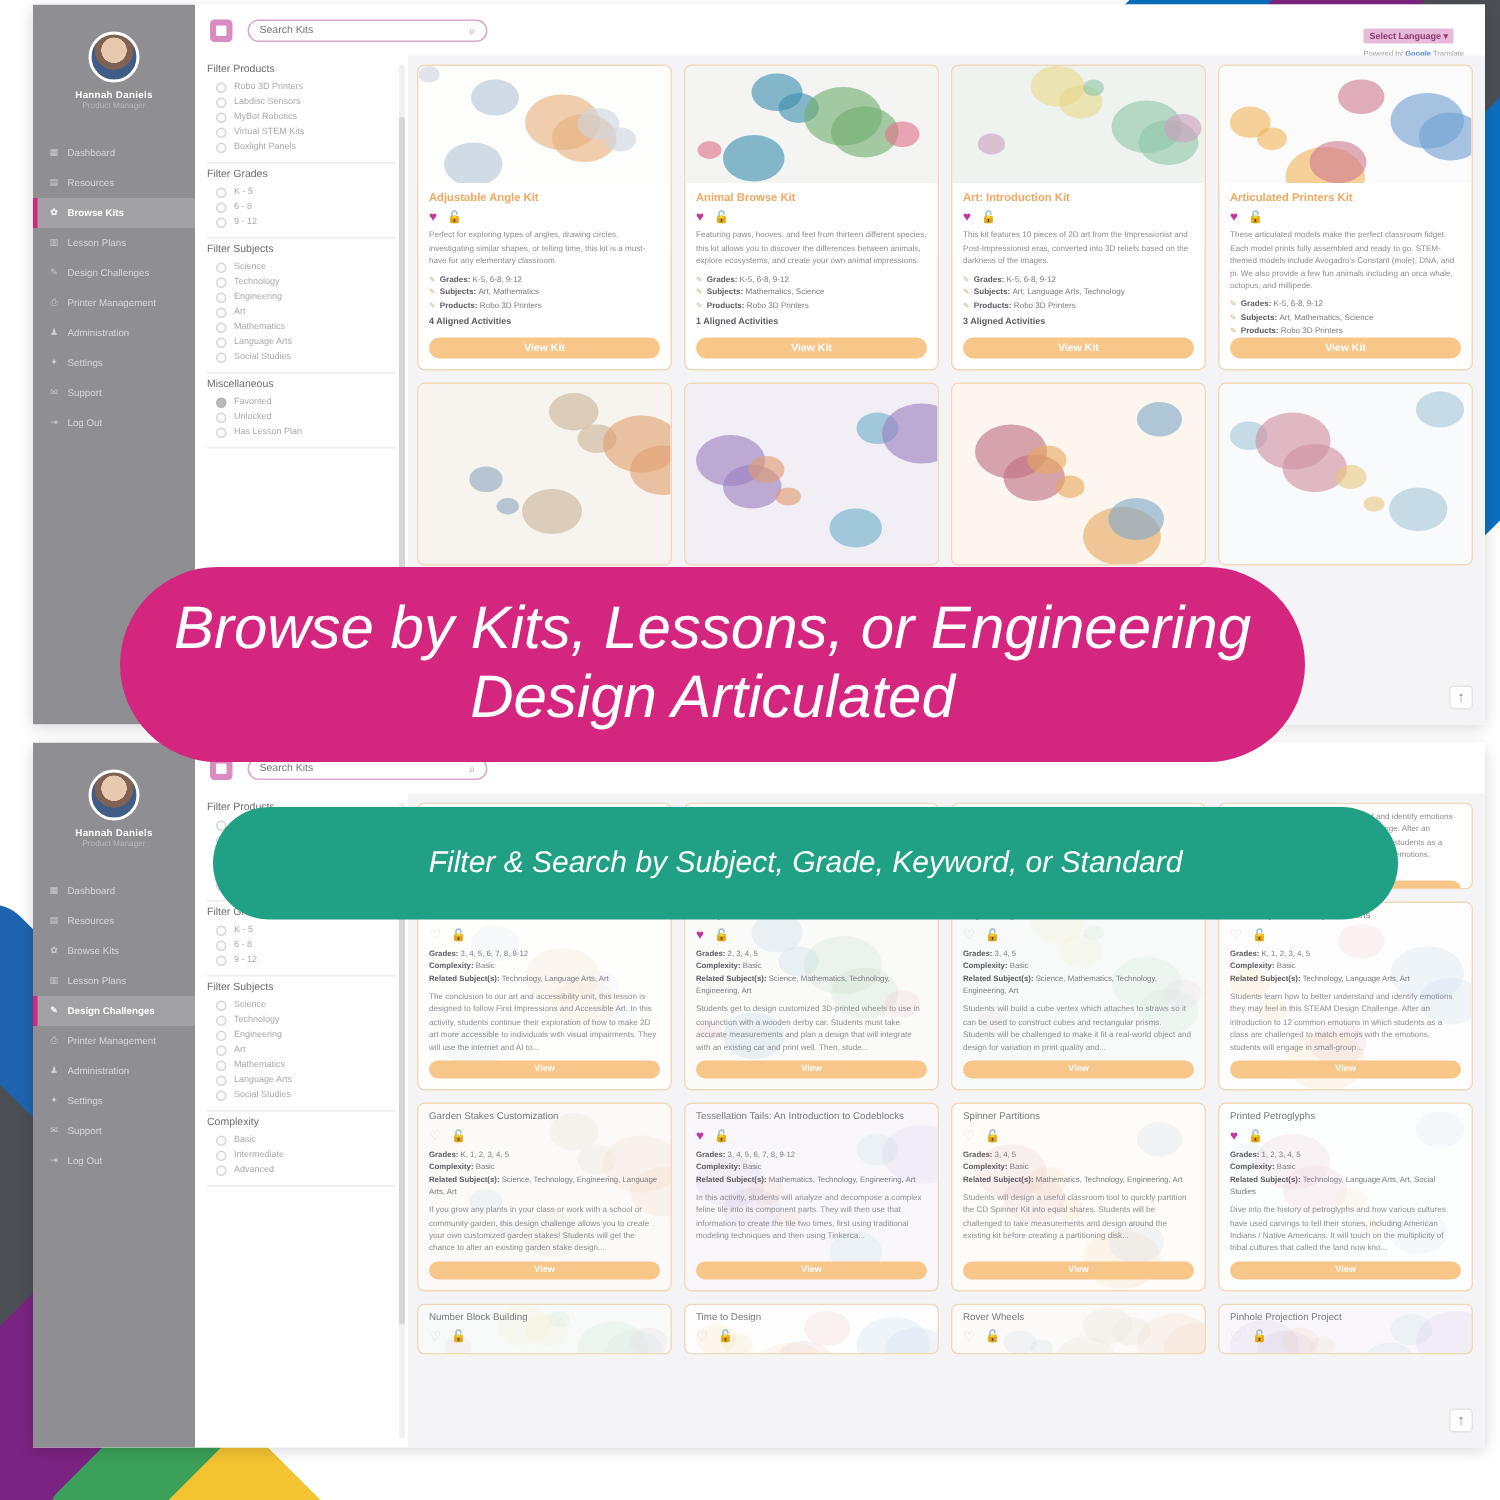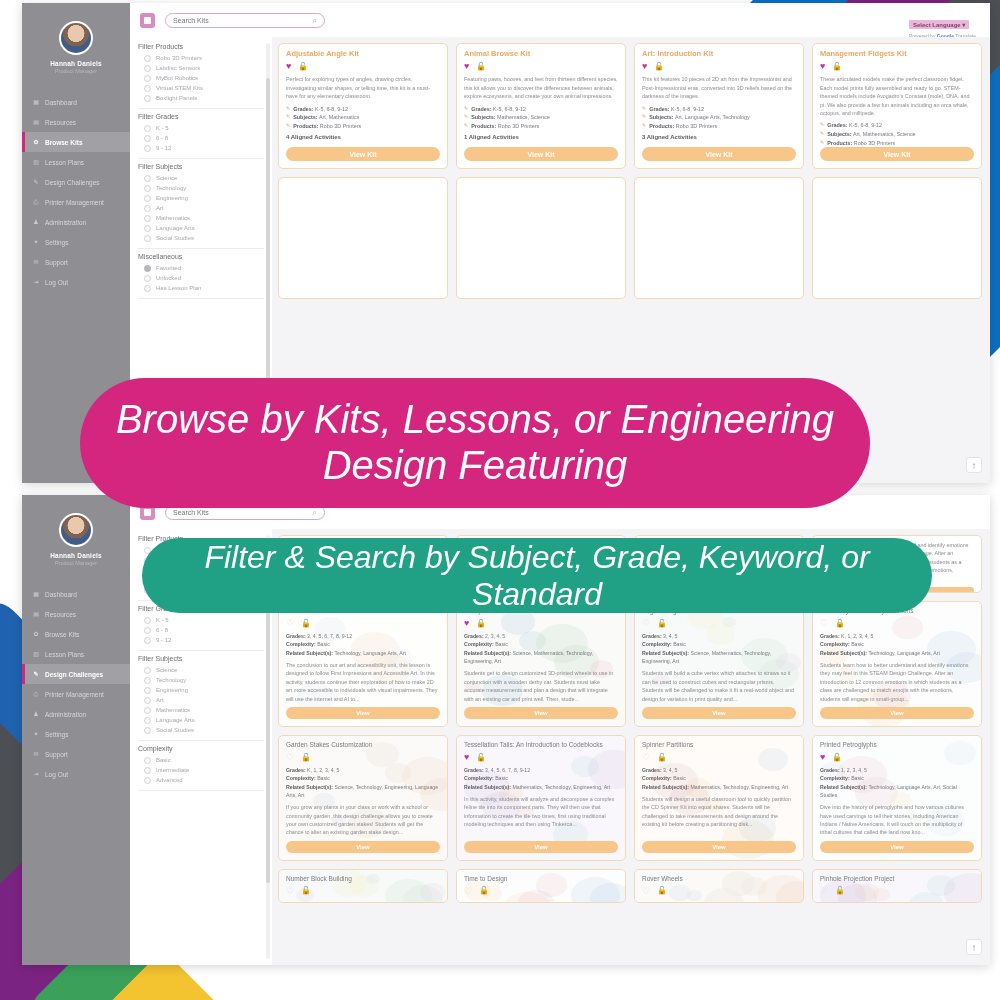--- a/index.html
+++ b/index.html
@@ -126,21 +126,21 @@
   }
   .filter-scroll i { position:absolute; left:0; top:8%; width:4px; height:74%; background:#d5d5d8; border-radius:2px; display:block;}
 
   
   .cards {
     flex:1; background:#f4f4f6; padding:6px 8px 0 6px; position:relative; overflow:hidden;
   }
   .card-row { display:flex; gap:8px; margin-bottom:8px; }
   .card {
     flex:1 1 0; background:#fff; border:1px solid #f0d9b9; border-radius:5px; overflow:hidden;
-    display:flex; flex-direction:row; min-width:0;
+    display:flex; flex-direction:column; min-width:0;
   }
   .card-img { height:78px; position:relative; overflow:hidden; }
   .card-body { padding:5px 7px 7px; display:flex; flex-direction:column; flex:1; }
   .card-title { font-size:7.5px; color:#f0a860; font-weight:bold; margin-bottom:3px; line-height:1.25;}
   .card-icons { display:flex; gap:7px; align-items:center; margin:1px 0 4px; }
   .heart { font-size:9px; color:#c0379a; line-height:1; }
   .heart.empty { color:#dcdcdc; }
   .lock { font-size:8px; color:#57c2a8; line-height:1; }
   .card-desc { font-size:5.4px; color:#8d8d92; line-height:1.55; margin-bottom:4px; }
   .meta { font-size:5.4px; color:#7a7a80; line-height:1.6; }
@@ -175,21 +175,21 @@
   .pill {
     position:absolute; display:flex; align-items:center; justify-content:center;
     color:#fff; font-style:italic; text-align:center; line-height:1.14;
   }
   .pill-pink {
     left:80px; top:378px; width:790px; height:130px; border-radius:66px;
     background:#d4267f; font-size:40px; padding:0 26px;
   }
   .pill-green {
     left:142px; top:538px; width:790px; height:75px; border-radius:38px;
-    background:#20a085; font-size:32px; padding:0 26px;
+    background:#20a085; font-size:20px; padding:0 26px;
   }
 
   
   .art { position:absolute; inset:0; }
   .blob { position:absolute; border-radius:50%; }
 </style>
 </head>
 <body>
 
 <div class="deco deco-blue-tr"></div>
@@ -475,21 +475,21 @@
                     <div class="blob" style="width: 53px; height: 39.75px; left: 26%; top: 69%; background: rgb(240, 180, 92); opacity: 0.62;"></div>
                     <div class="blob" style="width: 42px; height: 31.5px; left: 79%; top: 40%; background: rgb(111, 159, 208); opacity: 0.62;"></div>
                     <div class="blob" style="width: 31px; height: 23.25px; left: 47%; top: 11%; background: rgb(208, 122, 143); opacity: 0.62;"></div>
                     <div class="blob" style="width: 20px; height: 15px; left: 15%; top: 52%; background: rgb(240, 180, 92); opacity: 0.62;"></div>
                     <div class="blob" style="width: 49px; height: 36.75px; left: 68%; top: 23%; background: rgb(111, 159, 208); opacity: 0.62;"></div>
                     <div class="blob" style="width: 38px; height: 28.5px; left: 36%; top: 64%; background: rgb(208, 122, 143); opacity: 0.62;"></div>
                     <div class="blob" style="width: 27px; height: 20.25px; left: 4%; top: 35%; background: rgb(240, 180, 92); opacity: 0.62;"></div>
                   </div>
                 </div>
                 <div class="card-body">
-                  <div class="card-title">Management Fidgets Kit</div>
+                  <div class="card-title">Articulated Printers Kit</div>
                   <div class="card-icons">
                     <span class="heart">♥</span>
                     <span class="lock">🔓</span>
                   </div>
                   <div class="card-desc">These articulated models make the perfect classroom fidget. Each model prints fully assembled and ready to go. STEM-themed models include Avogadro's Constant (mole), DNA, and pi. We also provide a few fun animals including an orca whale, octopus, and millipede.</div>
                   <div class="meta-row">
                     <span class="pen">✎</span>
                     <div class="meta"><span class="k">Grades: </span><span>K-5, 6-8, 9-12</span></div>
                   </div>
                   <div class="meta-row">
@@ -1051,17 +1051,17 @@
               </div>
             </div>
           <div class="up-arrow">↑</div>
         </div>
       </div>
     </div>
   </div>
 </div>
 
 <div class="pill pill-pink">
-  <span>Browse by Kits, Lessons, or Engineering Design Featuring</span>
+  <span>Browse by Kits, Lessons, or Engineering Design Articulated</span>
 </div>
 <div class="pill pill-green">
   <span>Filter &amp; Search by Subject, Grade, Keyword, or Standard</span>
 </div>
 
 </body></html>

